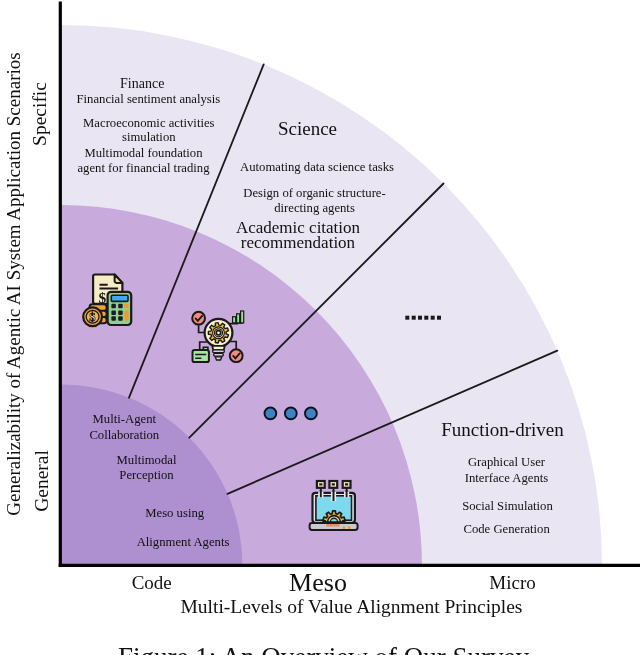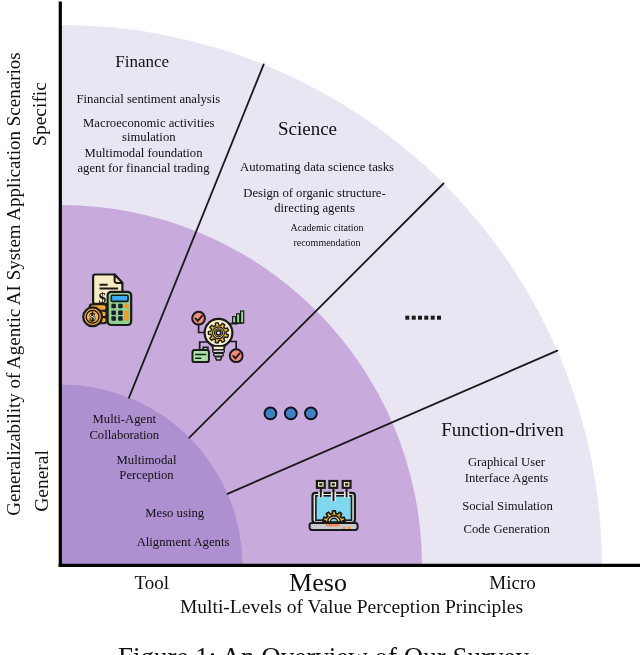--- a/index.html
+++ b/index.html
@@ -142,42 +142,42 @@
     <path d="M32.6,57.0 a6.4,6.4 0 0 1 12.8,0 z" fill="#f6d9a0" stroke="#1a1a1a" stroke-width="1.6"></path>
     <path d="M35.3,57.0 a3.7,3.7 0 0 1 7.4,0 z" fill="#7fd9ee" stroke="#1a1a1a" stroke-width="1.4"></path>
 
     <rect x="14.6" y="58" width="48" height="7" rx="2.4" fill="#c9c9cf" stroke="#1a1a1a" stroke-width="2"></rect>
     <rect x="31" y="58.9" width="13.8" height="2.6" rx="1.3" fill="#f08a60"></rect>
     <rect x="47.8" y="61.5" width="2.4" height="2.4" fill="#f09a28"></rect>
     <rect x="53" y="61.5" width="2.4" height="2.4" fill="#f09a28"></rect>
   </g>
 </svg>
 
-<div class="c" style="left:142.2px;top:52px;font-size:17px;line-height:19px;">Finance</div>
+<div class="c" style="left:142.2px;top:74px;font-size:14px;line-height:19px;">Finance</div>
 <div class="c" style="left:148.4px;top:93.3px;font-size:12.7px;line-height:13.7px;">Financial sentiment analysis</div>
 <div class="c" style="left:148.8px;top:115.5px;font-size:12.7px;line-height:14.7px;text-align:center;">Macroeconomic activities<br>simulation</div>
 <div class="c" style="left:143.5px;top:146.3px;font-size:12.7px;line-height:14.2px;">Multimodal foundation<br>agent for financial trading</div>
 
 <div class="c" style="left:307.5px;top:119.1px;font-size:19px;line-height:19px;">Science</div>
 <div class="c" style="left:317px;top:161.1px;font-size:12.7px;line-height:13.7px;">Automating data science tasks</div>
 <div class="c" style="left:314.5px;top:186.4px;font-size:12.7px;line-height:14.7px;">Design of organic structure-<br>directing agents</div>
-<div class="c" style="left:327px;top:221px;font-size:10px;line-height:14.6px;">Academic citation<br>recommendation</div>
+<div class="c" style="left:298px;top:221px;font-size:17px;line-height:14.6px;">Academic citation<br>recommendation</div>
 
 <div class="c" style="left:502.5px;top:419.7px;font-size:19px;line-height:19px;">Function-driven</div>
 <div class="c" style="left:506.5px;top:455.3px;font-size:12.7px;line-height:15.5px;">Graphical User<br>Interface Agents</div>
 <div class="c" style="left:507.5px;top:500px;font-size:12.7px;line-height:13.7px;">Social Simulation</div>
 <div class="c" style="left:506.6px;top:522.5px;font-size:12.7px;line-height:13.7px;">Code Generation</div>
 
 <div class="c" style="left:104.3px;top:410.8px;font-size:12.7px;line-height:16.3px;margin-left:20px;">Multi-Agent<br>Collaboration</div>
 <div class="c" style="left:146.5px;top:453.3px;font-size:12.7px;line-height:14.6px;">Multimodal<br>Perception</div>
 <div class="c" style="left:174.7px;top:506.5px;font-size:12.7px;line-height:13.7px;">Meso using</div>
 <div class="c" style="left:183px;top:535.9px;font-size:12.7px;line-height:13.7px;">Alignment Agents</div>
 
-<div class="c" style="left:151.7px;top:572.9px;font-size:19px;line-height:19px;">Tool</div>
+<div class="c" style="left:151.7px;top:572.9px;font-size:19px;line-height:19px;">Code</div>
 <div class="c" style="left:318px;top:572.9px;font-size:26px;line-height:19px;">Meso</div>
 <div class="c" style="left:512.5px;top:572.9px;font-size:19px;line-height:19px;">Micro</div>
-<div class="c" style="left:351.5px;top:597.2px;font-size:19.5px;line-height:19.5px;">Multi-Levels of Value Perception Principles</div>
+<div class="c" style="left:351.5px;top:597.2px;font-size:19.5px;line-height:19.5px;">Multi-Levels of Value Alignment Principles</div>
 
 <div class="rot" style="left:14.4px;top:284px;font-size:19px;">Generalizability of Agentic AI System Application Scenarios</div>
 <div class="rot" style="left:40.4px;top:114.2px;font-size:19.5px;">Specific</div>
 <div class="rot" style="left:42px;top:481px;font-size:19.5px;">General</div>
 
 <div class="t" style="left:118px;top:643.6px;font-size:27px;line-height:27px;">Figure 1: An Overview of Our Survey</div>
 
 </body></html>

